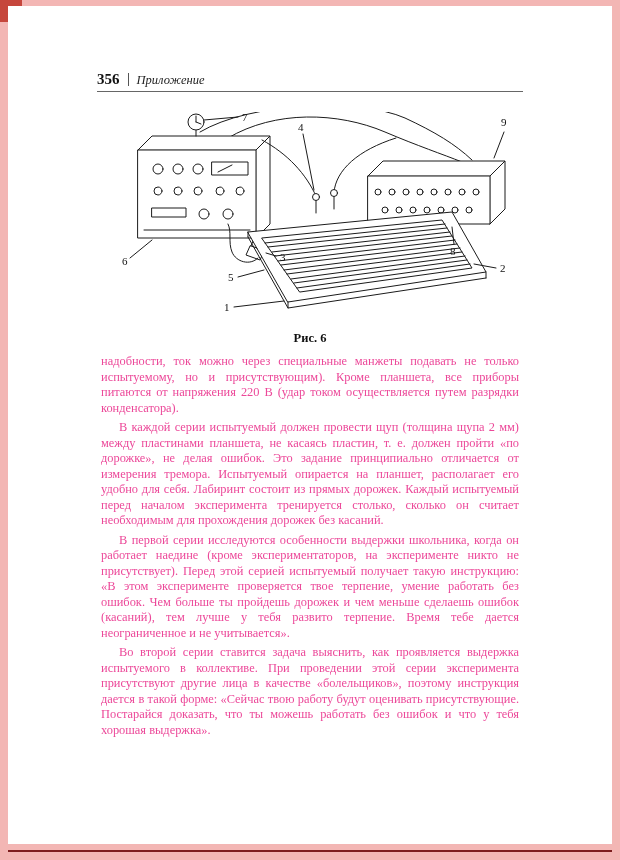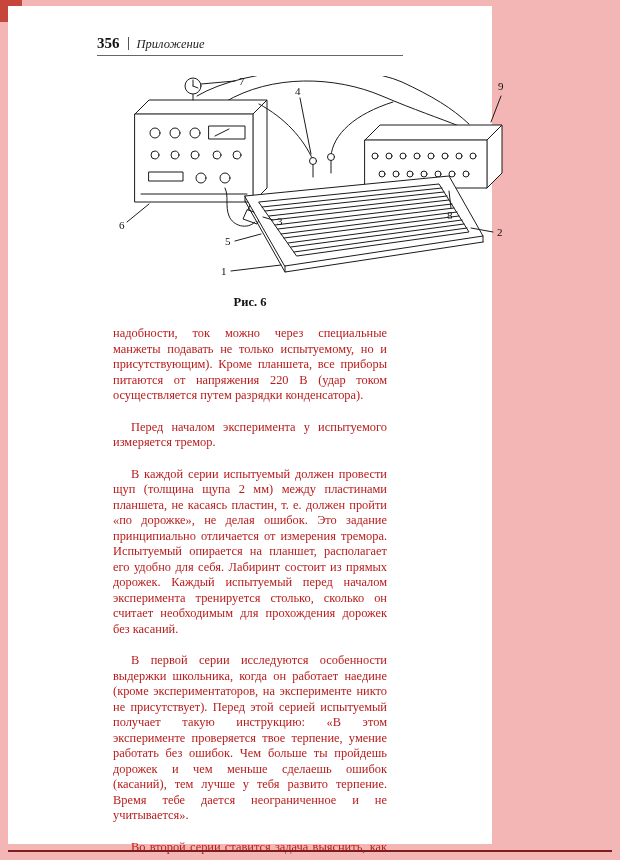--- a/index.html
+++ b/index.html
@@ -8,47 +8,47 @@
     background:#f3b6b4;
     position:relative;
     font-family:"Liberation Serif", serif;
     overflow:hidden;
   }
   .corner{
     position:absolute;left:0;top:0;width:22px;height:22px;
     background:#c6463c;
   }
   .sheet{
-    position:absolute;left:8px;top:6px;width:484px;height:838px;
+    position:absolute;left:8px;top:6px;width:604px;height:838px;
     background:#ffffff;
     box-sizing:border-box;
-    padding:28px 89px 0 89px;
+    padding:64px 89px 0 89px;
   }
   .footer-rule{
     position:absolute;left:8px;bottom:8px;width:604px;height:2px;
     background:#7d1d1d;
   }
   
   header{position:relative;height:32px;}
   .pnum{font-weight:bold;font-size:15px;color:#111;}
   .hdiv{display:inline-block;width:1px;height:13px;background:#555;margin:0 8px -2px 8px;}
   .sect{font-style:italic;font-size:12.5px;color:#222;}
   .hrule{position:absolute;left:0;right:0;top:21px;height:1px;background:#666;}
   
   figure{margin:10px 0 4px 0;text-align:center;}
   figure svg{display:block;margin:0 auto;}
   figcaption{font-weight:bold;font-size:12.5px;color:#111;margin-top:4px;text-align:center;}
   .lbl{font-family:"Liberation Serif",serif;font-size:11px;fill:#111;}
   
   main{margin-top:8px;}
   main p{
-    margin:16px;
+    margin:4px;
     font-size:12.4px;
     line-height:15.5px;
-    color:#b91c1c;
+    color:#ec4899;
     text-align:justify;
     hyphens:auto;
     -webkit-hyphens:auto;
   }
   main p.ind{text-indent:18px;}
 </style>
 </head>
 <body>
 
 <div class="corner"></div>
@@ -158,21 +158,20 @@
       <text class="lbl" x="124" y="199">1</text>
       <text class="lbl" x="400" y="160">2</text>
       <text class="lbl" x="350" y="143">8</text>
       <text class="lbl" x="401" y="14">9</text>
     </svg>
     <figcaption>Рис. 6</figcaption>
   </figure>
 
   <main>
     <p>надобности, ток можно через специальные манжеты подавать не только испытуемому, но и присутствующим). Кроме планшета, все приборы питаются от напряжения 220 В (удар током осуществляется путем разрядки конденсатора).</p>
-    <p class="ind">Перед началом эксперимента у испытуемого измеряется тремор.</p>
     <p class="ind">В каждой серии испытуемый должен провести щуп (толщина щупа 2 мм) между пластинами планшета, не касаясь пластин, т. е. должен пройти «по дорожке», не делая ошибок. Это задание принципиально отличается от измерения тремора. Испытуемый опирается на планшет, располагает его удобно для себя. Лабиринт состоит из прямых дорожек. Каждый испытуемый перед началом эксперимента тренируется столько, сколько он считает необходимым для прохождения дорожек без касаний.</p>
     <p class="ind">В первой серии исследуются особенности выдержки школьника, когда он работает наедине (кроме экспериментаторов, на эксперименте никто не присутствует). Перед этой серией испытуемый получает такую инструкцию: «В этом эксперименте проверяется твое терпение, умение работать без ошибок. Чем больше ты пройдешь дорожек и чем меньше сделаешь ошибок (касаний), тем лучше у тебя развито терпение. Время тебе дается неограниченное и не учитывается».</p>
     <p class="ind">Во второй серии ставится задача выяснить, как проявляется выдержка испытуемого в коллективе. При проведении этой серии эксперимента присутствуют другие лица в качестве «болельщиков», поэтому инструкция дается в такой форме: «Сейчас твою работу будут оценивать присутствующие. Постарайся доказать, что ты можешь работать без ошибок и что у тебя хорошая выдержка».</p>
   </main>
 
 </div>
 
 <div class="footer-rule"></div>
 
 </body></html>

